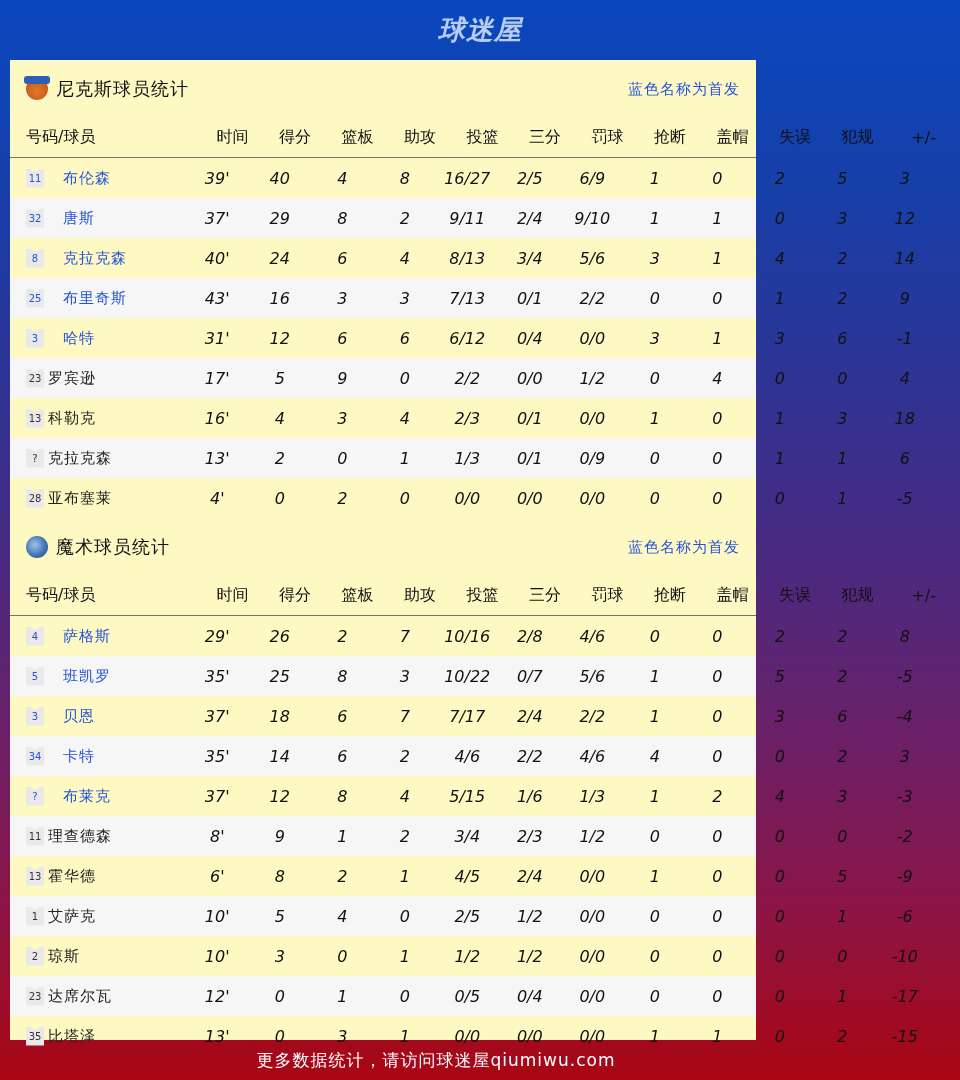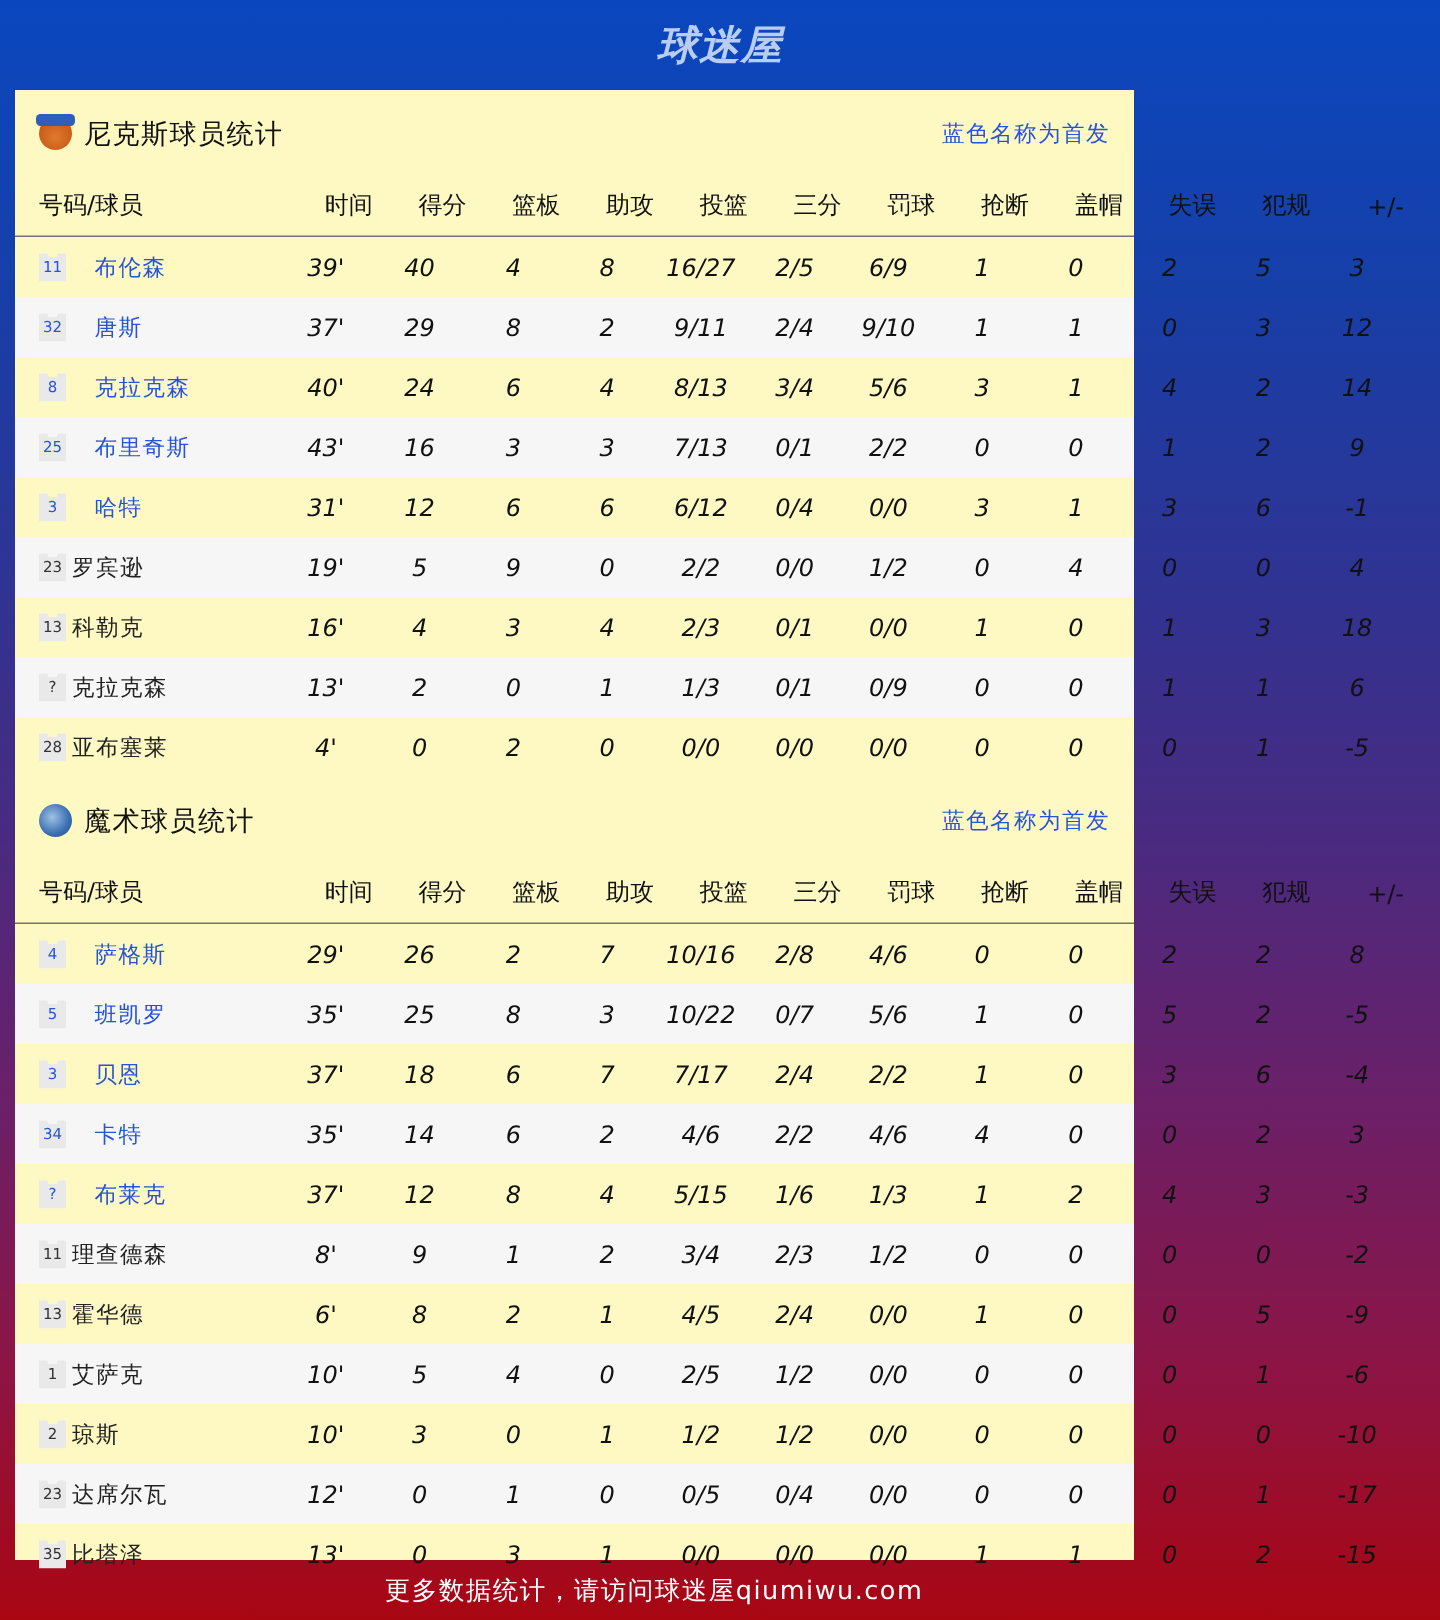--- a/index.html
+++ b/index.html
@@ -186,21 +186,21 @@
         <div class="cell">1</div>
         <div class="cell">3</div>
         <div class="cell">6</div>
         <div class="cell">-1</div>
       </div>
       <div class="row alt">
         <div class="cell player-cell">
       <span class="jersey ">23</span>
       <span class="player-name ">罗宾逊</span>
         </div>
-        <div class="cell">19'</div>
+        <div class="cell">17'</div>
         <div class="cell">5</div>
         <div class="cell">9</div>
         <div class="cell">0</div>
         <div class="cell">2/2</div>
         <div class="cell">0/0</div>
         <div class="cell">1/2</div>
         <div class="cell">0</div>
         <div class="cell">4</div>
         <div class="cell">0</div>
         <div class="cell">0</div>

